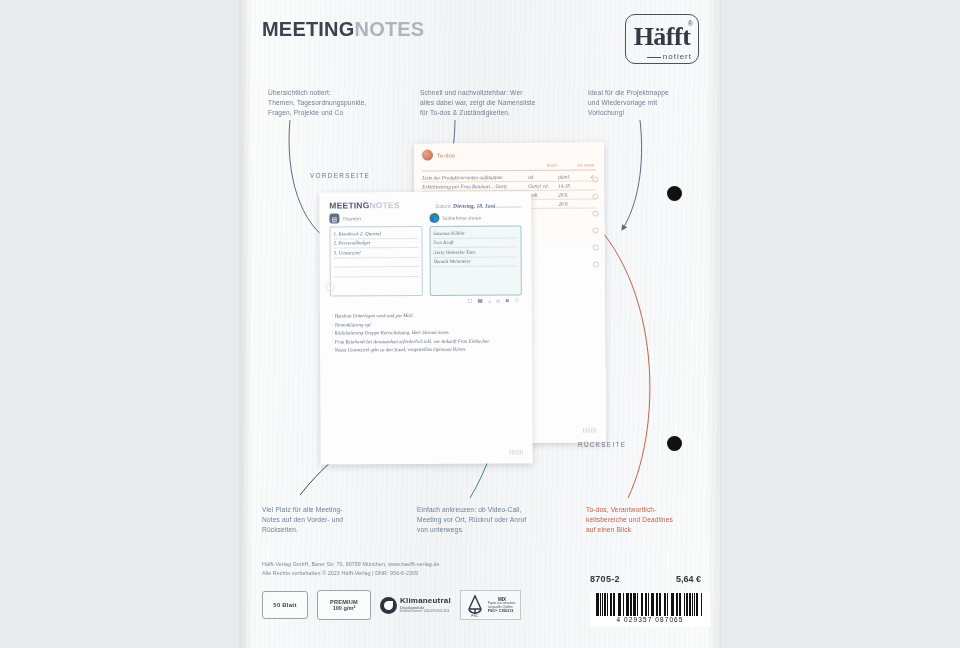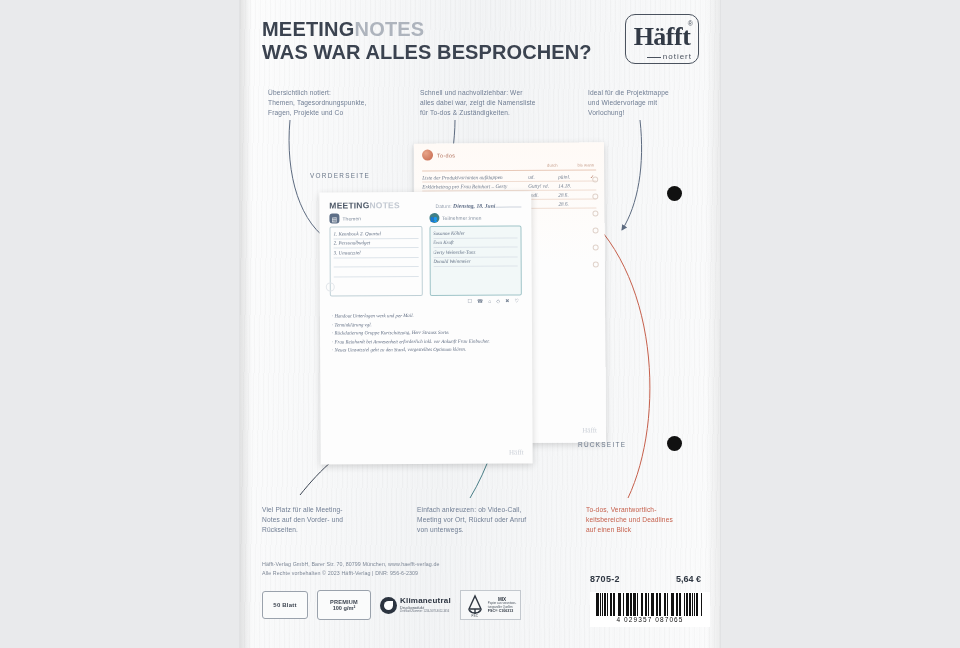--- a/index.html
+++ b/index.html
@@ -146,21 +146,20 @@
 <body>
 
 <div class="stage">
 
   <div class="page"></div>
   <div class="leftgut"></div>
   <div class="rightedge"></div>
 
   <div class="hdr">
     <div class="l1"><span>MEETING</span><span class="lite">NOTES</span></div>
-    <div class="l2">WAS WAR ALLES BESPROCHEN?</div>
   </div>
 
   <div class="logo">
     <span class="nm">Häfft</span>
     <span class="reg">®</span>
     <span class="vl">notiert</span>
   </div>
 
   <div class="cal" style="left:268px;top:88px;width:140px;white-space:pre-line;">Übersichtlich notiert:
 Themen, Tagesordnungspunkte,

